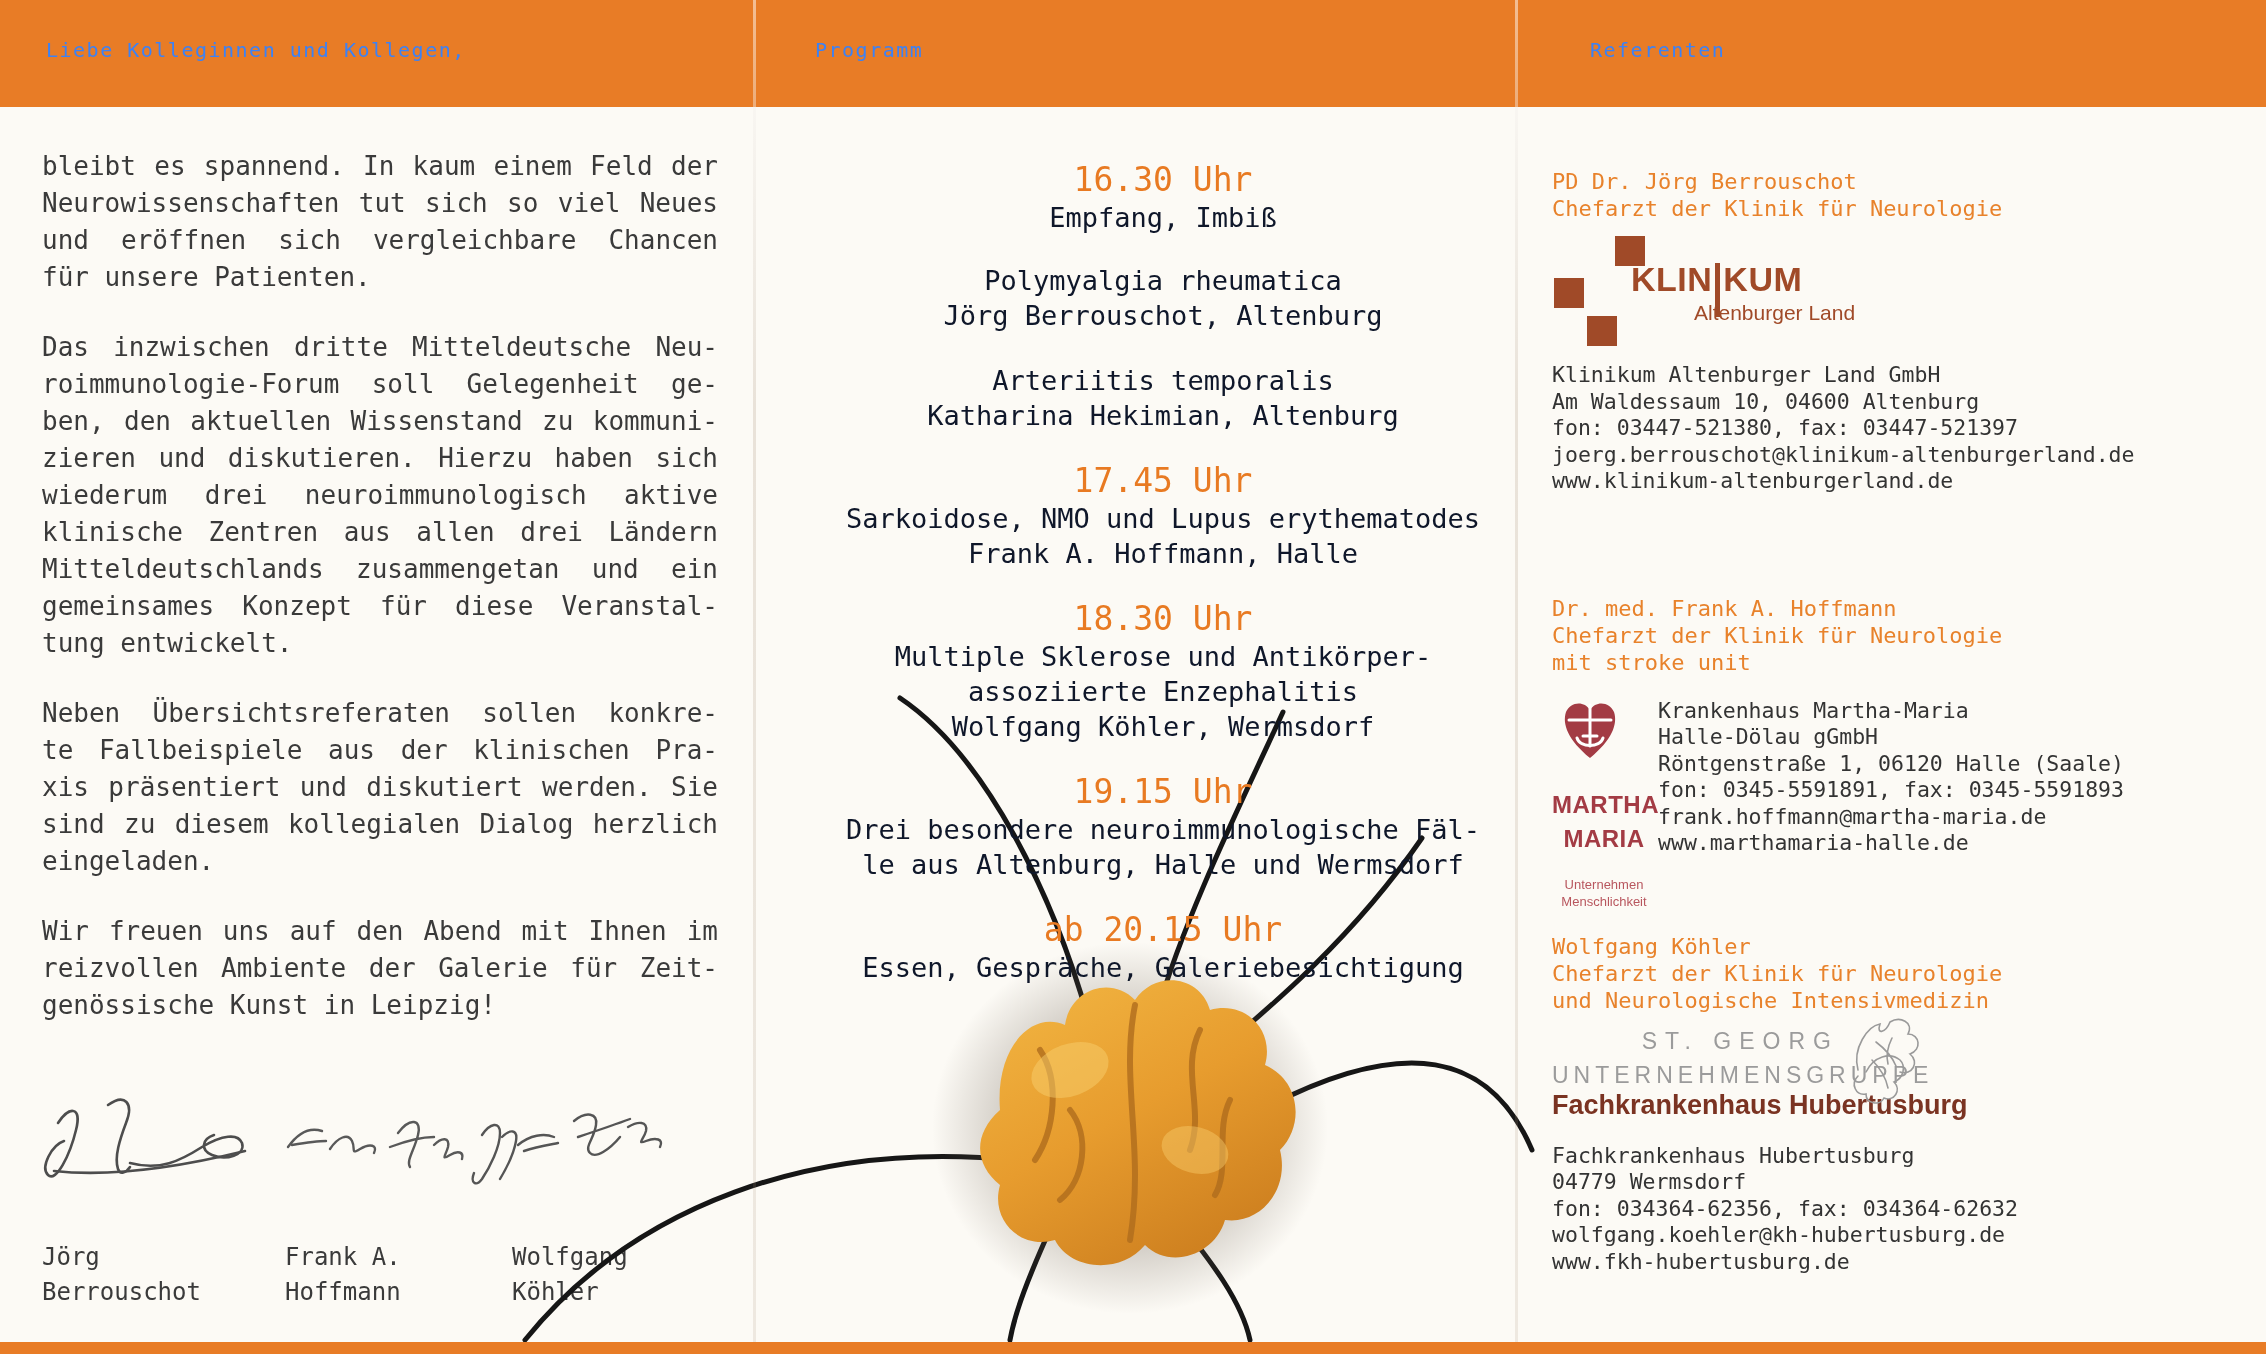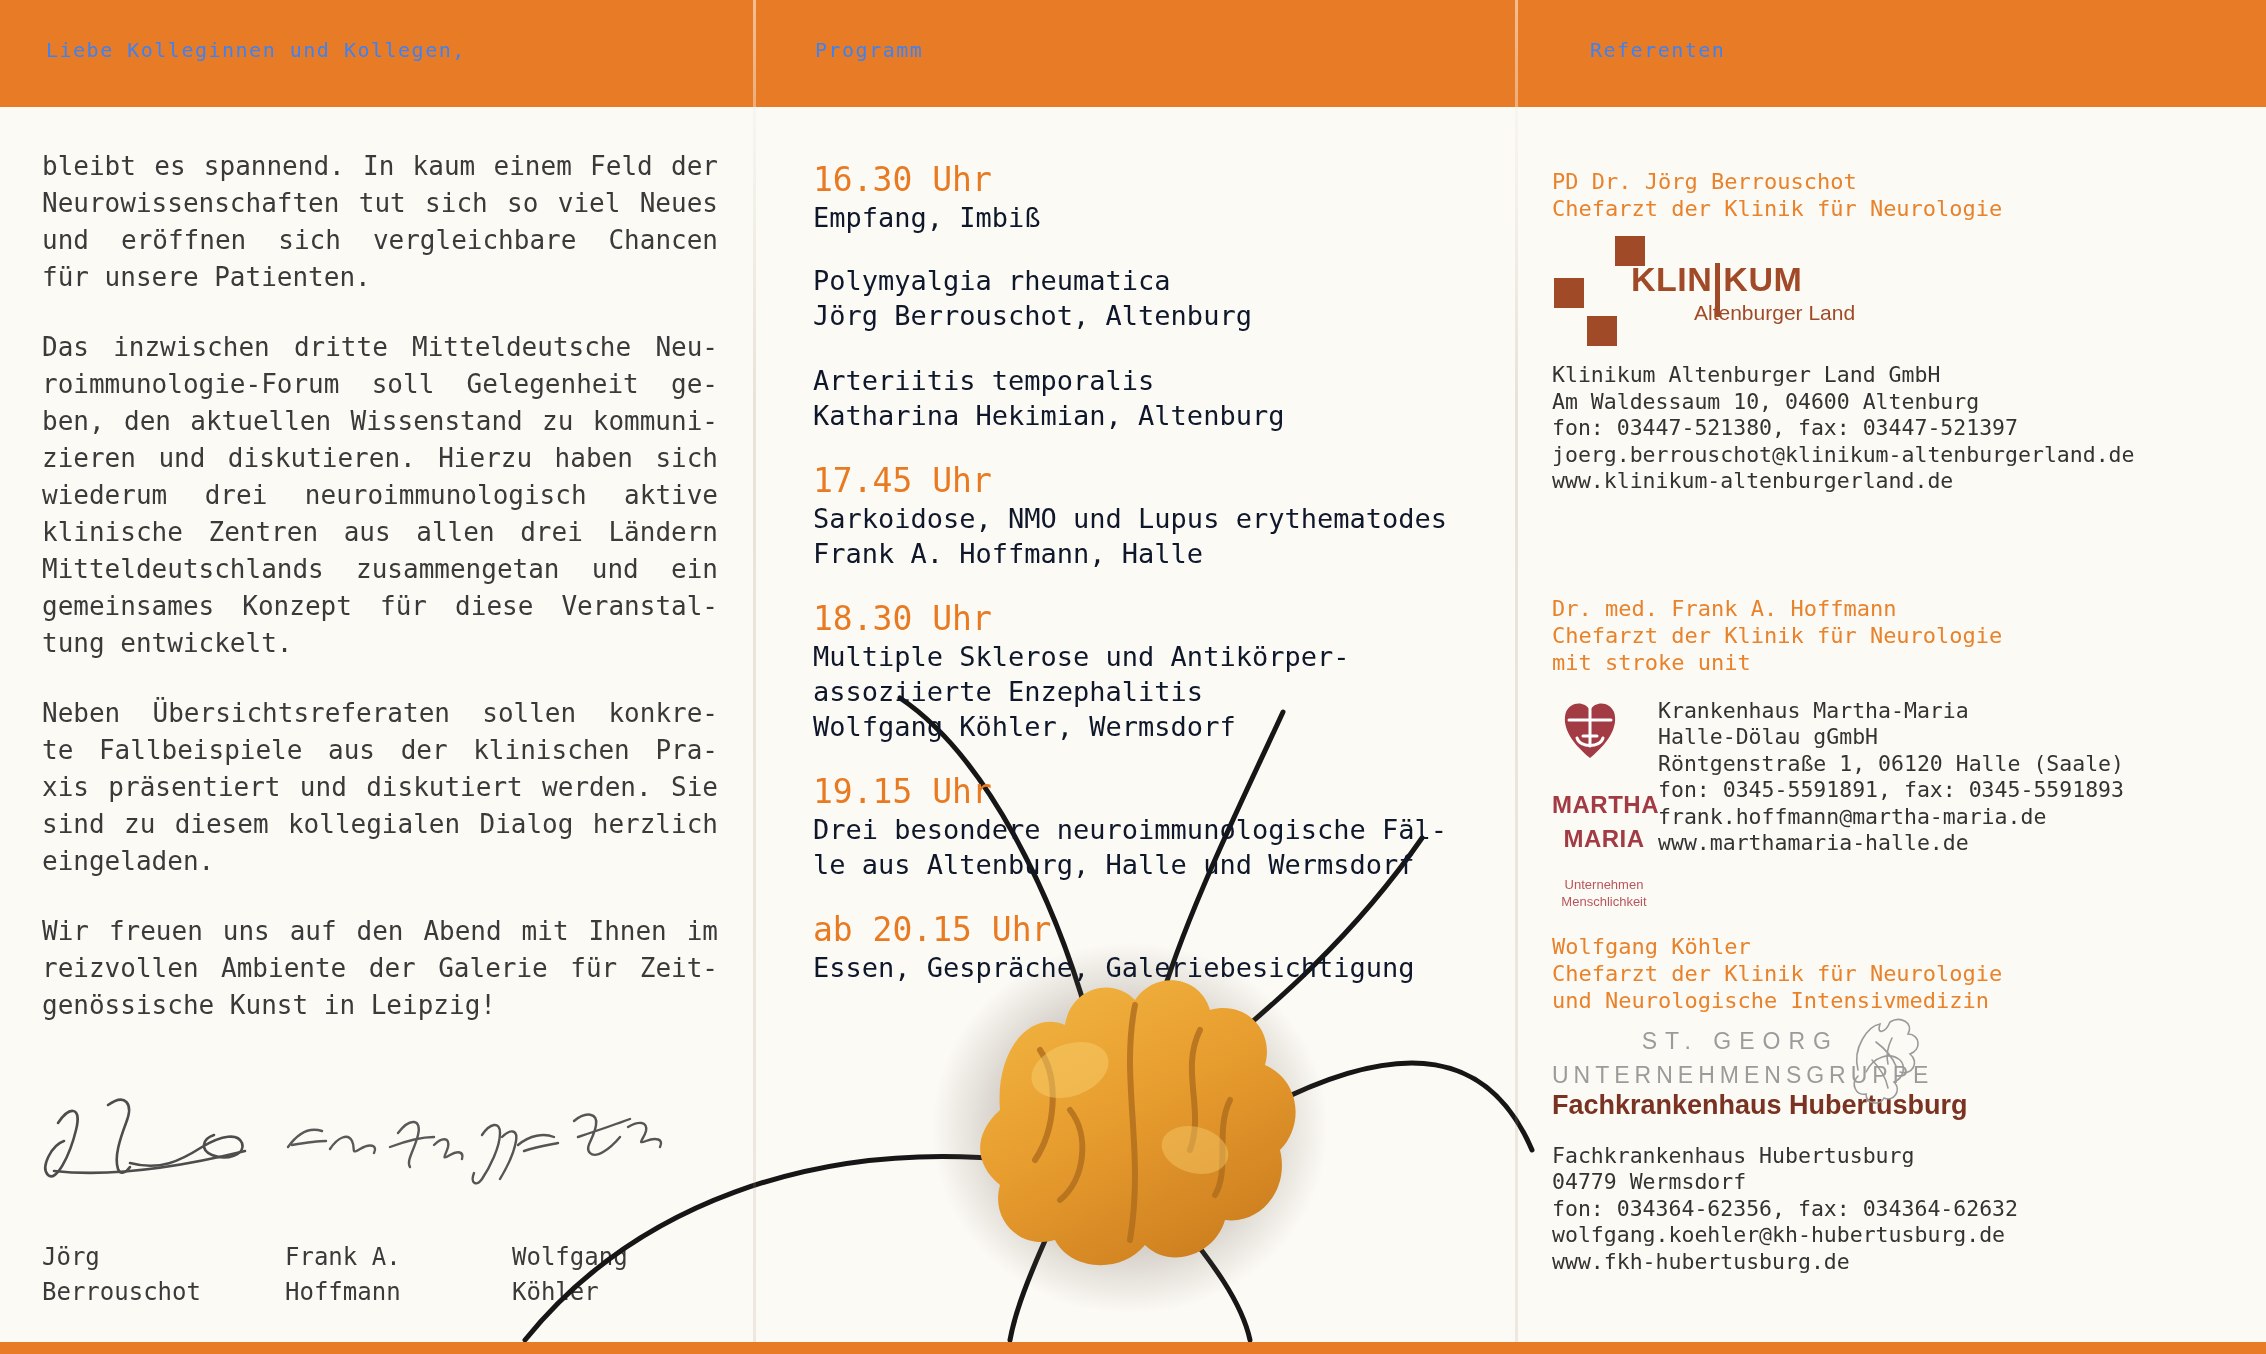--- a/index.html
+++ b/index.html
@@ -17,21 +17,21 @@
   
   .col1{position:absolute;left:42px;top:148px;width:676px;font-size:26px;line-height:37px;}
   .col1 .para{margin:0 0 33px 0;}
   .line{text-align:justify;text-align-last:justify;}
   .line.end{text-align-last:left;}
   .sig-svg{position:absolute;left:30px;top:1075px;z-index:2;}
   .sig-names{position:absolute;left:0;top:1240px;width:760px;height:90px;font-size:24px;line-height:35px;}
   .sig-name{position:absolute;top:0;white-space:nowrap;}
   .sn1{left:42px}.sn2{left:285px}.sn3{left:512px}
   
-  .col2{position:absolute;left:813px;top:160px;width:700px;z-index:2;}
+  .col2{position:absolute;left:813px;top:160px;width:700px;z-index:2;text-align:center;}
   .prog-item{margin-top:28px;}
   .prog-item.first{margin-top:0;}
   .prog-item.no-time{margin-top:30px;}
   .time{color:#e87a22;font-size:33px;line-height:40px;}
   .pline{font-size:27px;line-height:35px;color:#0f172a;}
   .walnut-svg{position:absolute;left:480px;top:680px;z-index:1;}
   
   .col3{position:absolute;left:1552px;top:160px;width:662px;font-size:21.5px;line-height:26.5px;color:#333;}
   .ref-name,.ref-role{color:#e8822b;font-size:22px;line-height:27px;}
   .ref-name.first{margin-top:8px;}

